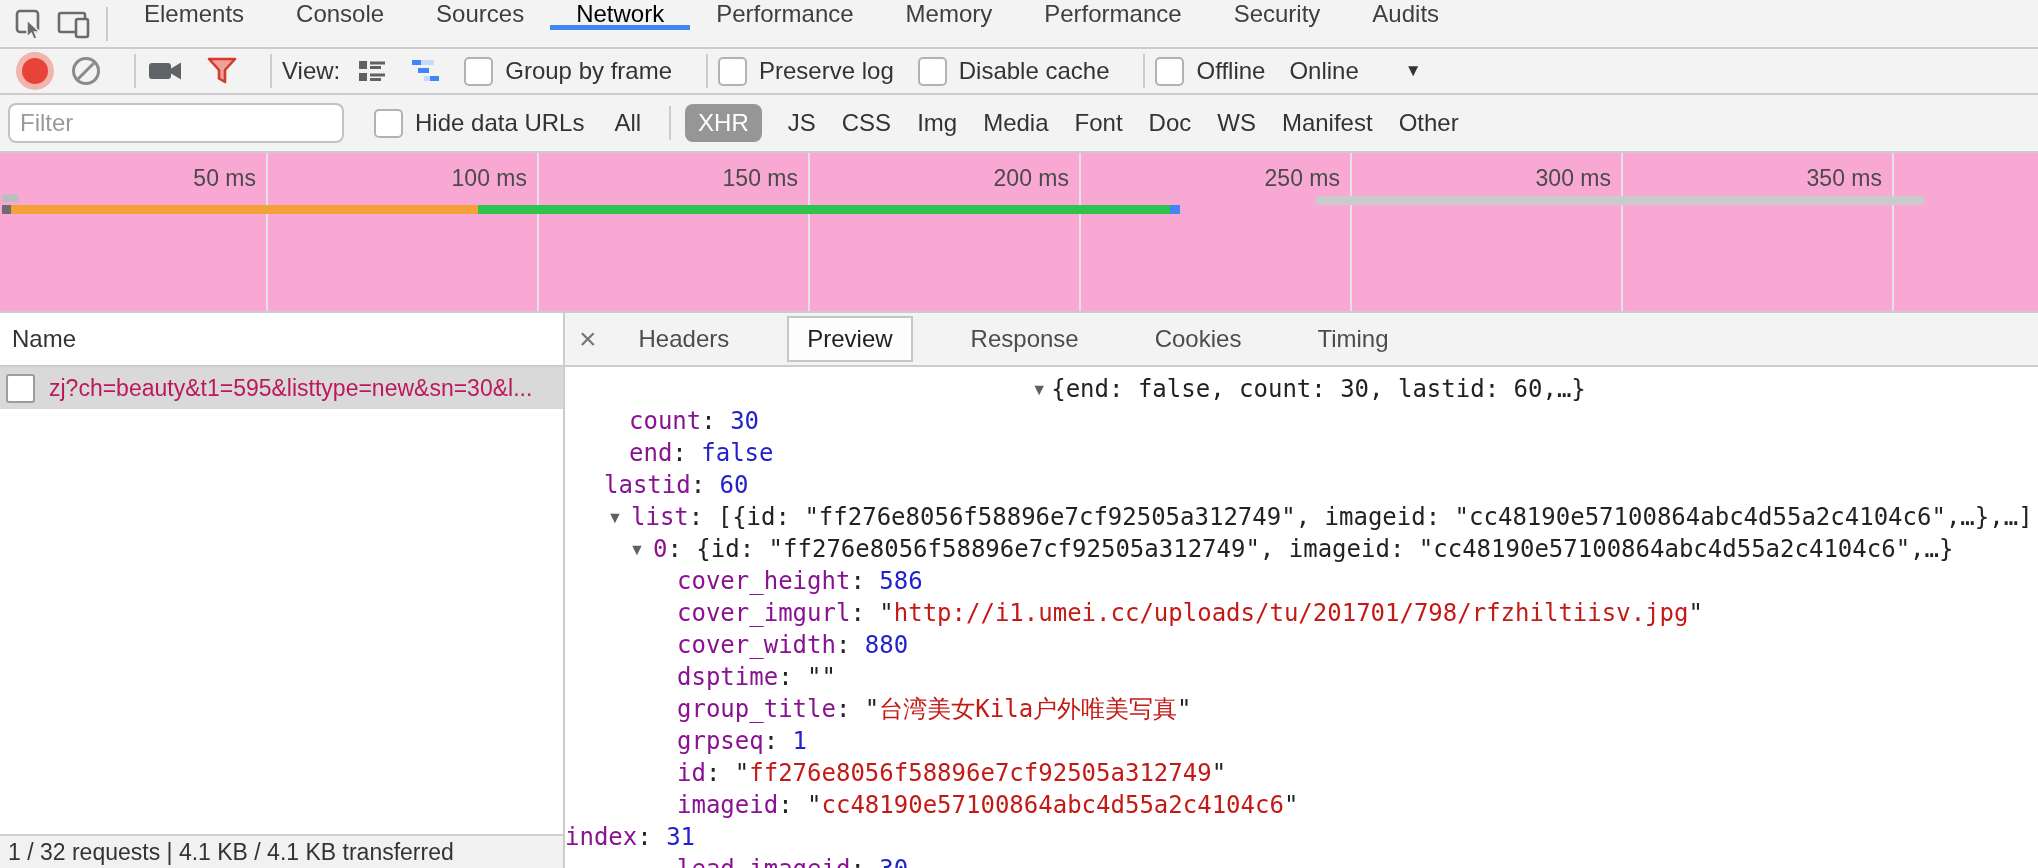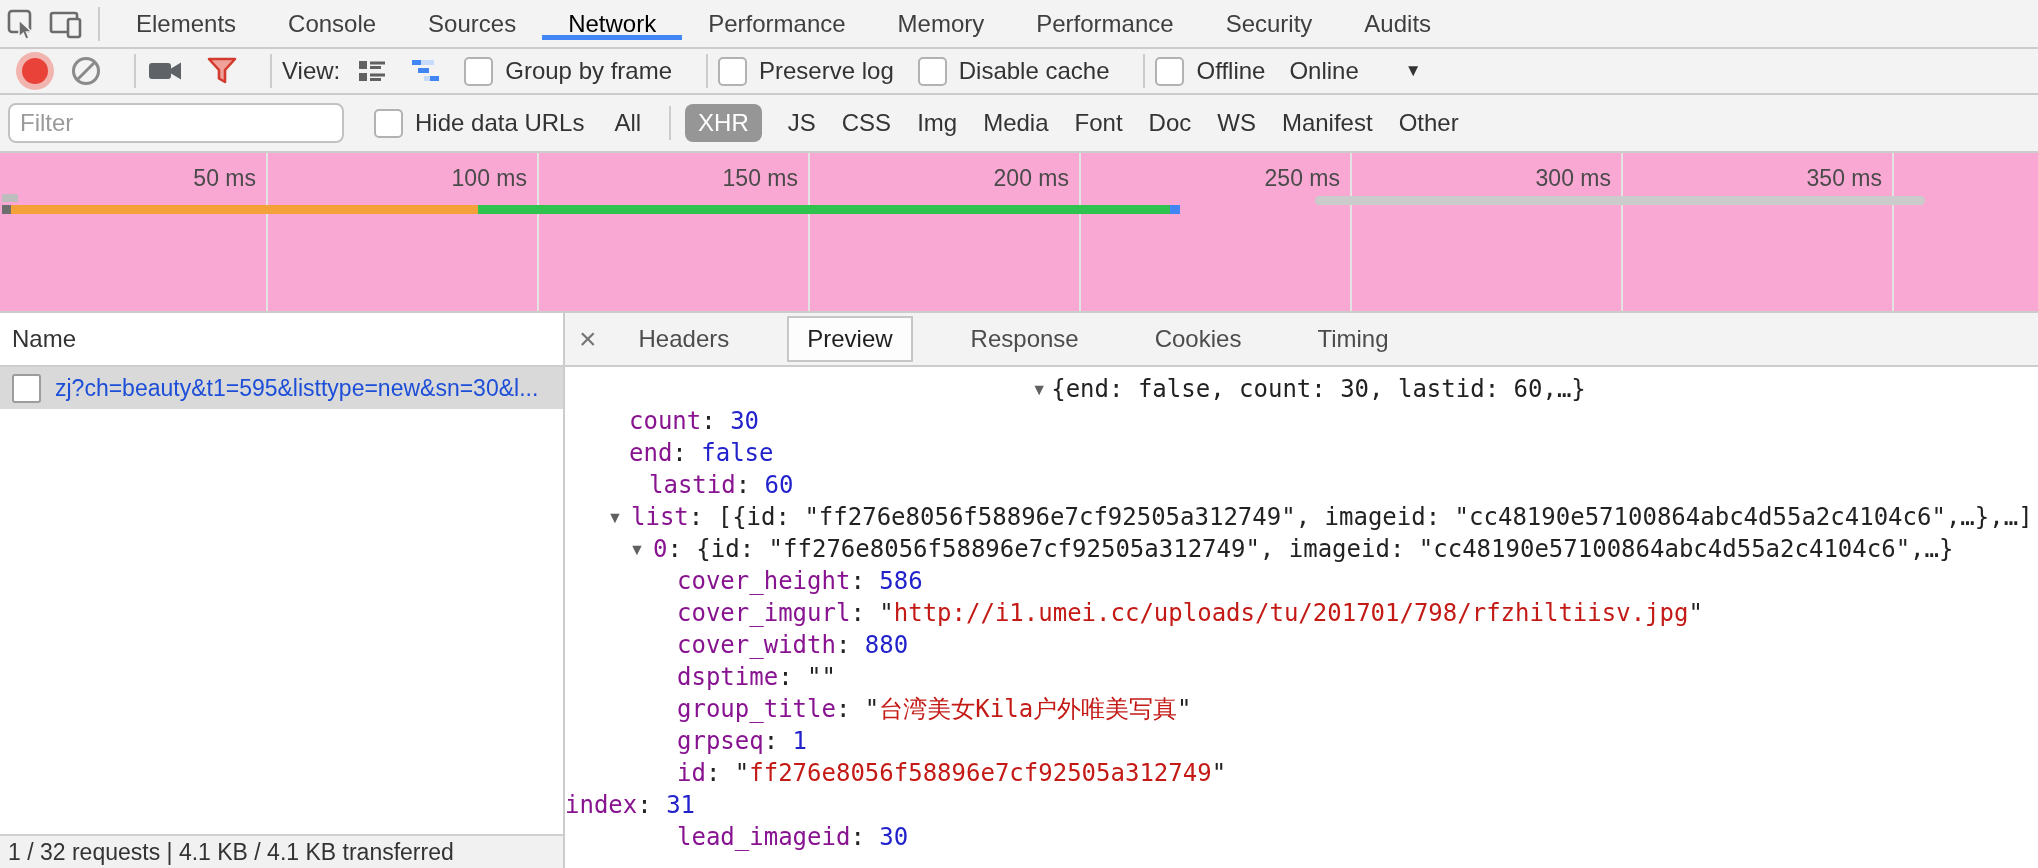--- a/index.html
+++ b/index.html
@@ -1,20 +1,20 @@
 <!DOCTYPE html>
 <html><head>
 <meta charset="utf-8">
 <style>
   html,body{margin:0;padding:0;background:#e8e8e8;}
   .screen{width:2038px;height:868px;position:relative;overflow:hidden;background:#fff;
           font-family:"Liberation Sans",sans-serif;color:#333;}
 
   
-  .tabbar{height:47px;background:#f3f3f3;border-bottom:2px solid #ccc;display:flex;align-items:center;padding-left:0;}
+  .tabbar{height:47px;background:#f3f3f3;border-bottom:2px solid #ccc;display:flex;align-items:flex-start;padding-left:8px;}
   .tabbar-icons{display:flex;align-items:center;}
   .icon-btn{width:44px;height:47px;display:flex;align-items:center;justify-content:center;}
   .vdiv{width:2px;background:#ccc;height:34px;margin:auto 10px;}
   .tab{position:relative;display:flex;align-items:center;padding:0 26px;font-size:24px;color:#3f3f3f;cursor:default;}
   .tab.active{color:#000000;}
   .tab.active::after{content:"";position:absolute;left:0;right:0;bottom:-2px;height:5px;background:#4285f4;}
 
   
   .toolbar{height:44px;background:#f3f3f3;border-bottom:2px solid #ccc;display:flex;align-items:center;padding-left:14px;font-size:24px;}
   .rec-dot{width:26px;height:26px;border-radius:50%;background:#e94239;box-shadow:0 0 0 6px #f2b4ae;margin:0 22px 0 8px;}
@@ -35,21 +35,21 @@
   
   .overview{height:158px;position:relative;background:#f9a8d4;border-bottom:2px solid #ccc;}
   .gridline{position:absolute;top:0;bottom:0;width:2px;background:#e3e3e3;}
   .tick-label{position:absolute;top:12px;font-size:23px;color:#4a4a4a;}
   .ov-bar{position:absolute;}
 
   
   .main{height:555px;display:flex;}
   .left-panel{width:563px;border-right:2px solid #ccc;position:relative;background:#fff;flex:0 0 auto;}
   .name-header{height:52px;border-bottom:2px solid #ccc;display:flex;align-items:center;padding-left:12px;font-size:24px;color:#333;background:#fff;}
-  .request-row{height:42px;background:#d9d9d9;display:flex;align-items:center;padding-left:12px;font-size:23px;color:#1d4ed8;}
+  .request-row{height:42px;background:#d9d9d9;display:flex;align-items:center;padding-left:6px;font-size:23px;color:#be185d;}
   .row-checkbox{width:25px;height:25px;background:#fff;border:2px solid #9d9d9d;border-radius:3px;margin-right:14px;flex:0 0 auto;}
   .request-name{white-space:nowrap;overflow:hidden;}
   .status-bar{position:absolute;left:0;right:0;bottom:0;height:32px;background:#f1f1f1;border-top:2px solid #d0d0d0;
               display:flex;align-items:center;padding-left:8px;font-size:23px;color:#333;}
 
   .right-panel{flex:1;display:flex;flex-direction:column;min-width:0;}
   .detail-tabs{height:52px;background:#f3f3f3;border-bottom:2px solid #ccc;display:flex;align-items:center;padding-left:14px;font-size:24px;}
   .close-x{font-size:30px;color:#757575;margin-right:24px;line-height:1;cursor:default;}
   .dtab{padding:7px 18px;color:#4c4c4c;margin-right:4px;cursor:default;}
   .dtab.active{border:2px solid #c6c6c6;background:#fdfdfd;color:#1e1e1e;}
@@ -231,29 +231,30 @@
             <div class="dtab active">Preview</div>
             <div class="dtab">Response</div>
             <div class="dtab">Cookies</div>
             <div class="dtab">Timing</div>
           </div>
       </div>
       <div class="preview" id="preview">
           <div class="pline" style="padding-left: 10px; text-align: center;"><span class="tarrow">▼</span><span class="seg-p">{end: false, count: 30, lastid: 60,…}</span></div>
           <div class="pline" style="padding-left: 64px;"><span class="seg-k">count</span><span class="seg-p">: </span><span class="seg-n">30</span></div>
           <div class="pline" style="padding-left: 64px;"><span class="seg-k">end</span><span class="seg-p">: </span><span class="seg-n">false</span></div>
-          <div class="pline" style="padding-left: 84px;"><span class="seg-k">lastid</span><span class="seg-p">: </span><span class="seg-n">60</span></div>
+          <div class="pline" style="padding-left: 39px;"><span class="seg-k">lastid</span><span class="seg-p">: </span><span class="seg-n">60</span></div>
           <div class="pline" style="padding-left: 42px;"><span class="tarrow">▼</span><span class="seg-k">list</span><span class="seg-p">: [{id: "ff276e8056f58896e7cf92505a312749", imageid: "cc48190e57100864abc4d55a2c4104c6",…},…]</span></div>
           <div class="pline" style="padding-left: 64px;"><span class="tarrow">▼</span><span class="seg-k">0</span><span class="seg-p">: {id: "ff276e8056f58896e7cf92505a312749", imageid: "cc48190e57100864abc4d55a2c4104c6",…}</span></div>
           <div class="pline" style="padding-left: 112px;"><span class="seg-k">cover_height</span><span class="seg-p">: </span><span class="seg-n">586</span></div>
           <div class="pline" style="padding-left: 112px;"><span class="seg-k">cover_imgurl</span><span class="seg-p">: </span><span class="seg-q">"</span><span class="seg-s">http://i1.umei.cc/uploads/tu/201701/798/rfzhiltiisv.jpg</span><span class="seg-q">"</span></div>
           <div class="pline" style="padding-left: 112px;"><span class="seg-k">cover_width</span><span class="seg-p">: </span><span class="seg-n">880</span></div>
           <div class="pline" style="padding-left: 112px;"><span class="seg-k">dsptime</span><span class="seg-p">: </span><span class="seg-q">""</span></div>
           <div class="pline" style="padding-left: 112px;"><span class="seg-k">group_title</span><span class="seg-p">: </span><span class="seg-q">"</span><span class="seg-s">台湾美女Kila户外唯美写真</span><span class="seg-q">"</span></div>
           <div class="pline" style="padding-left: 112px;"><span class="seg-k">grpseq</span><span class="seg-p">: </span><span class="seg-n">1</span></div>
           <div class="pline" style="padding-left: 112px;"><span class="seg-k">id</span><span class="seg-p">: </span><span class="seg-q">"</span><span class="seg-s">ff276e8056f58896e7cf92505a312749</span><span class="seg-q">"</span></div>
+          <div class="pline" style="padding-left: 112px;"><span class="seg-k">imageid</span><span class="seg-p">: </span><span class="seg-q">"</span><span class="seg-s">cc48190e57100864abc4d55a2c4104c6</span><span class="seg-q">"</span></div>
           <div class="pline" style=""><span class="seg-k">index</span><span class="seg-p">: </span><span class="seg-n">31</span></div>
           <div class="pline" style="padding-left: 112px;"><span class="seg-k">lead_imageid</span><span class="seg-p">: </span><span class="seg-n">30</span></div>
         </div>
     </div>
 
   </div>
 </div>
 
 </body></html>

